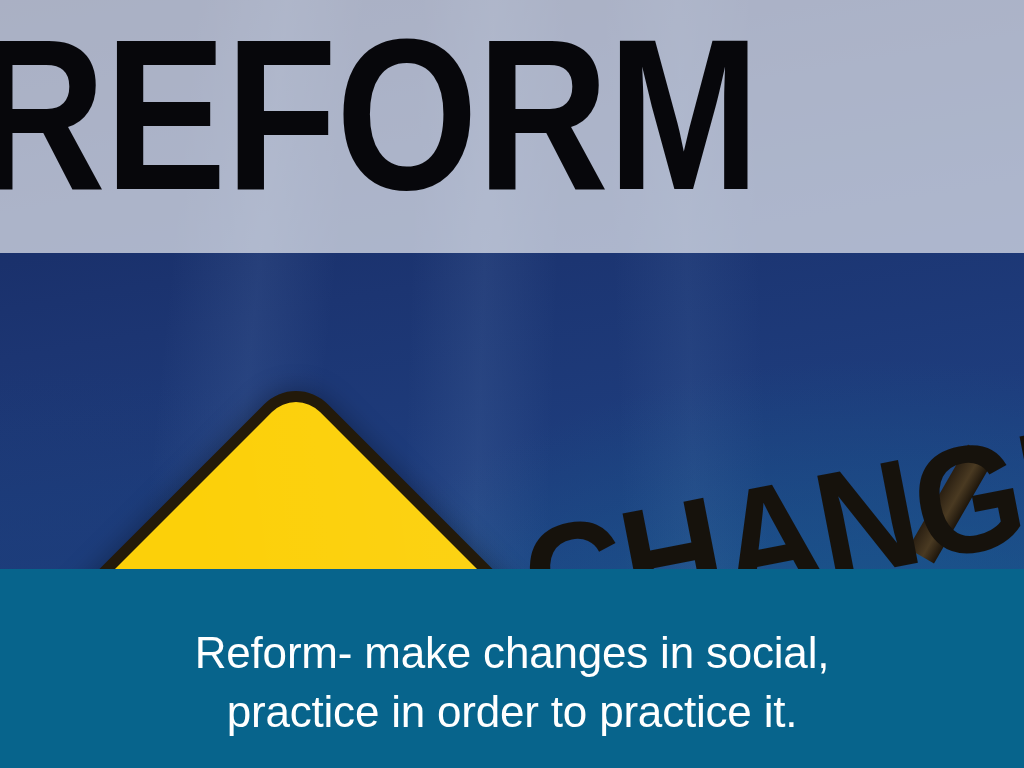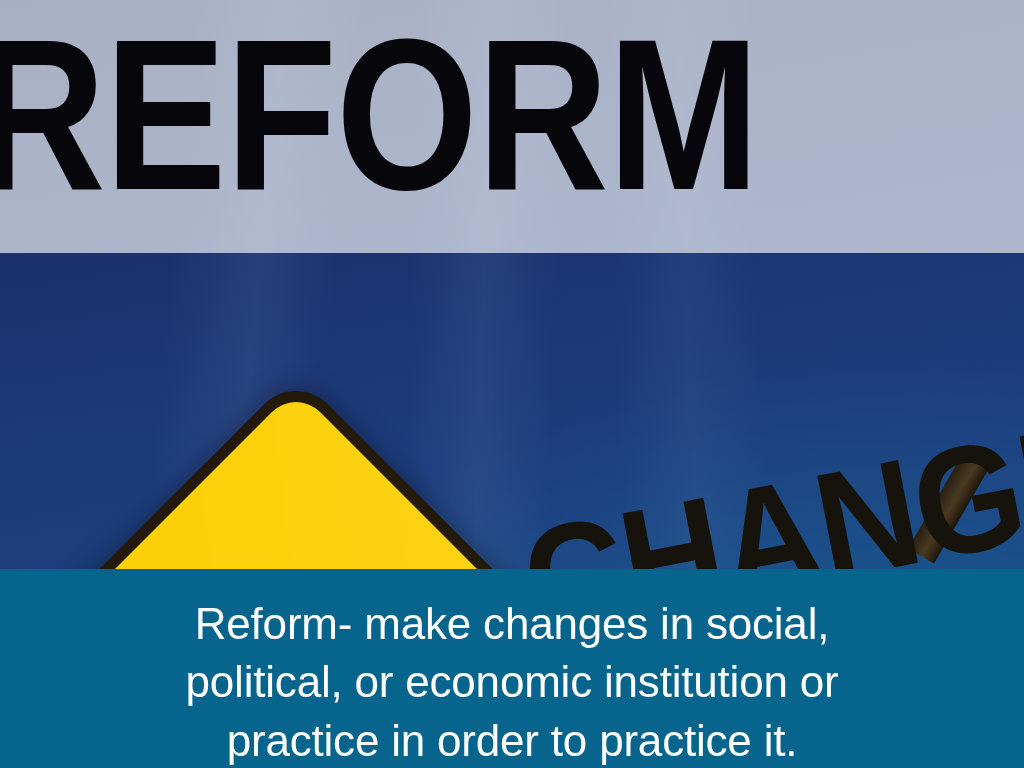--- a/index.html
+++ b/index.html
@@ -195,18 +195,17 @@
     </div>
 
     <div class="fade-band"></div>
   </div>
 
   <div class="headline">REFORM</div>
 
   <div class="caption-band">
     <div class="caption">
       <span class="cap-line">Reform- make changes in social,</span>
-      <span class="cap-line">political, or economic institution or</span>
       <span class="cap-line">practice in order to practice it.</span>
     </div>
   </div>
 
 </div>
 
 </body></html>

